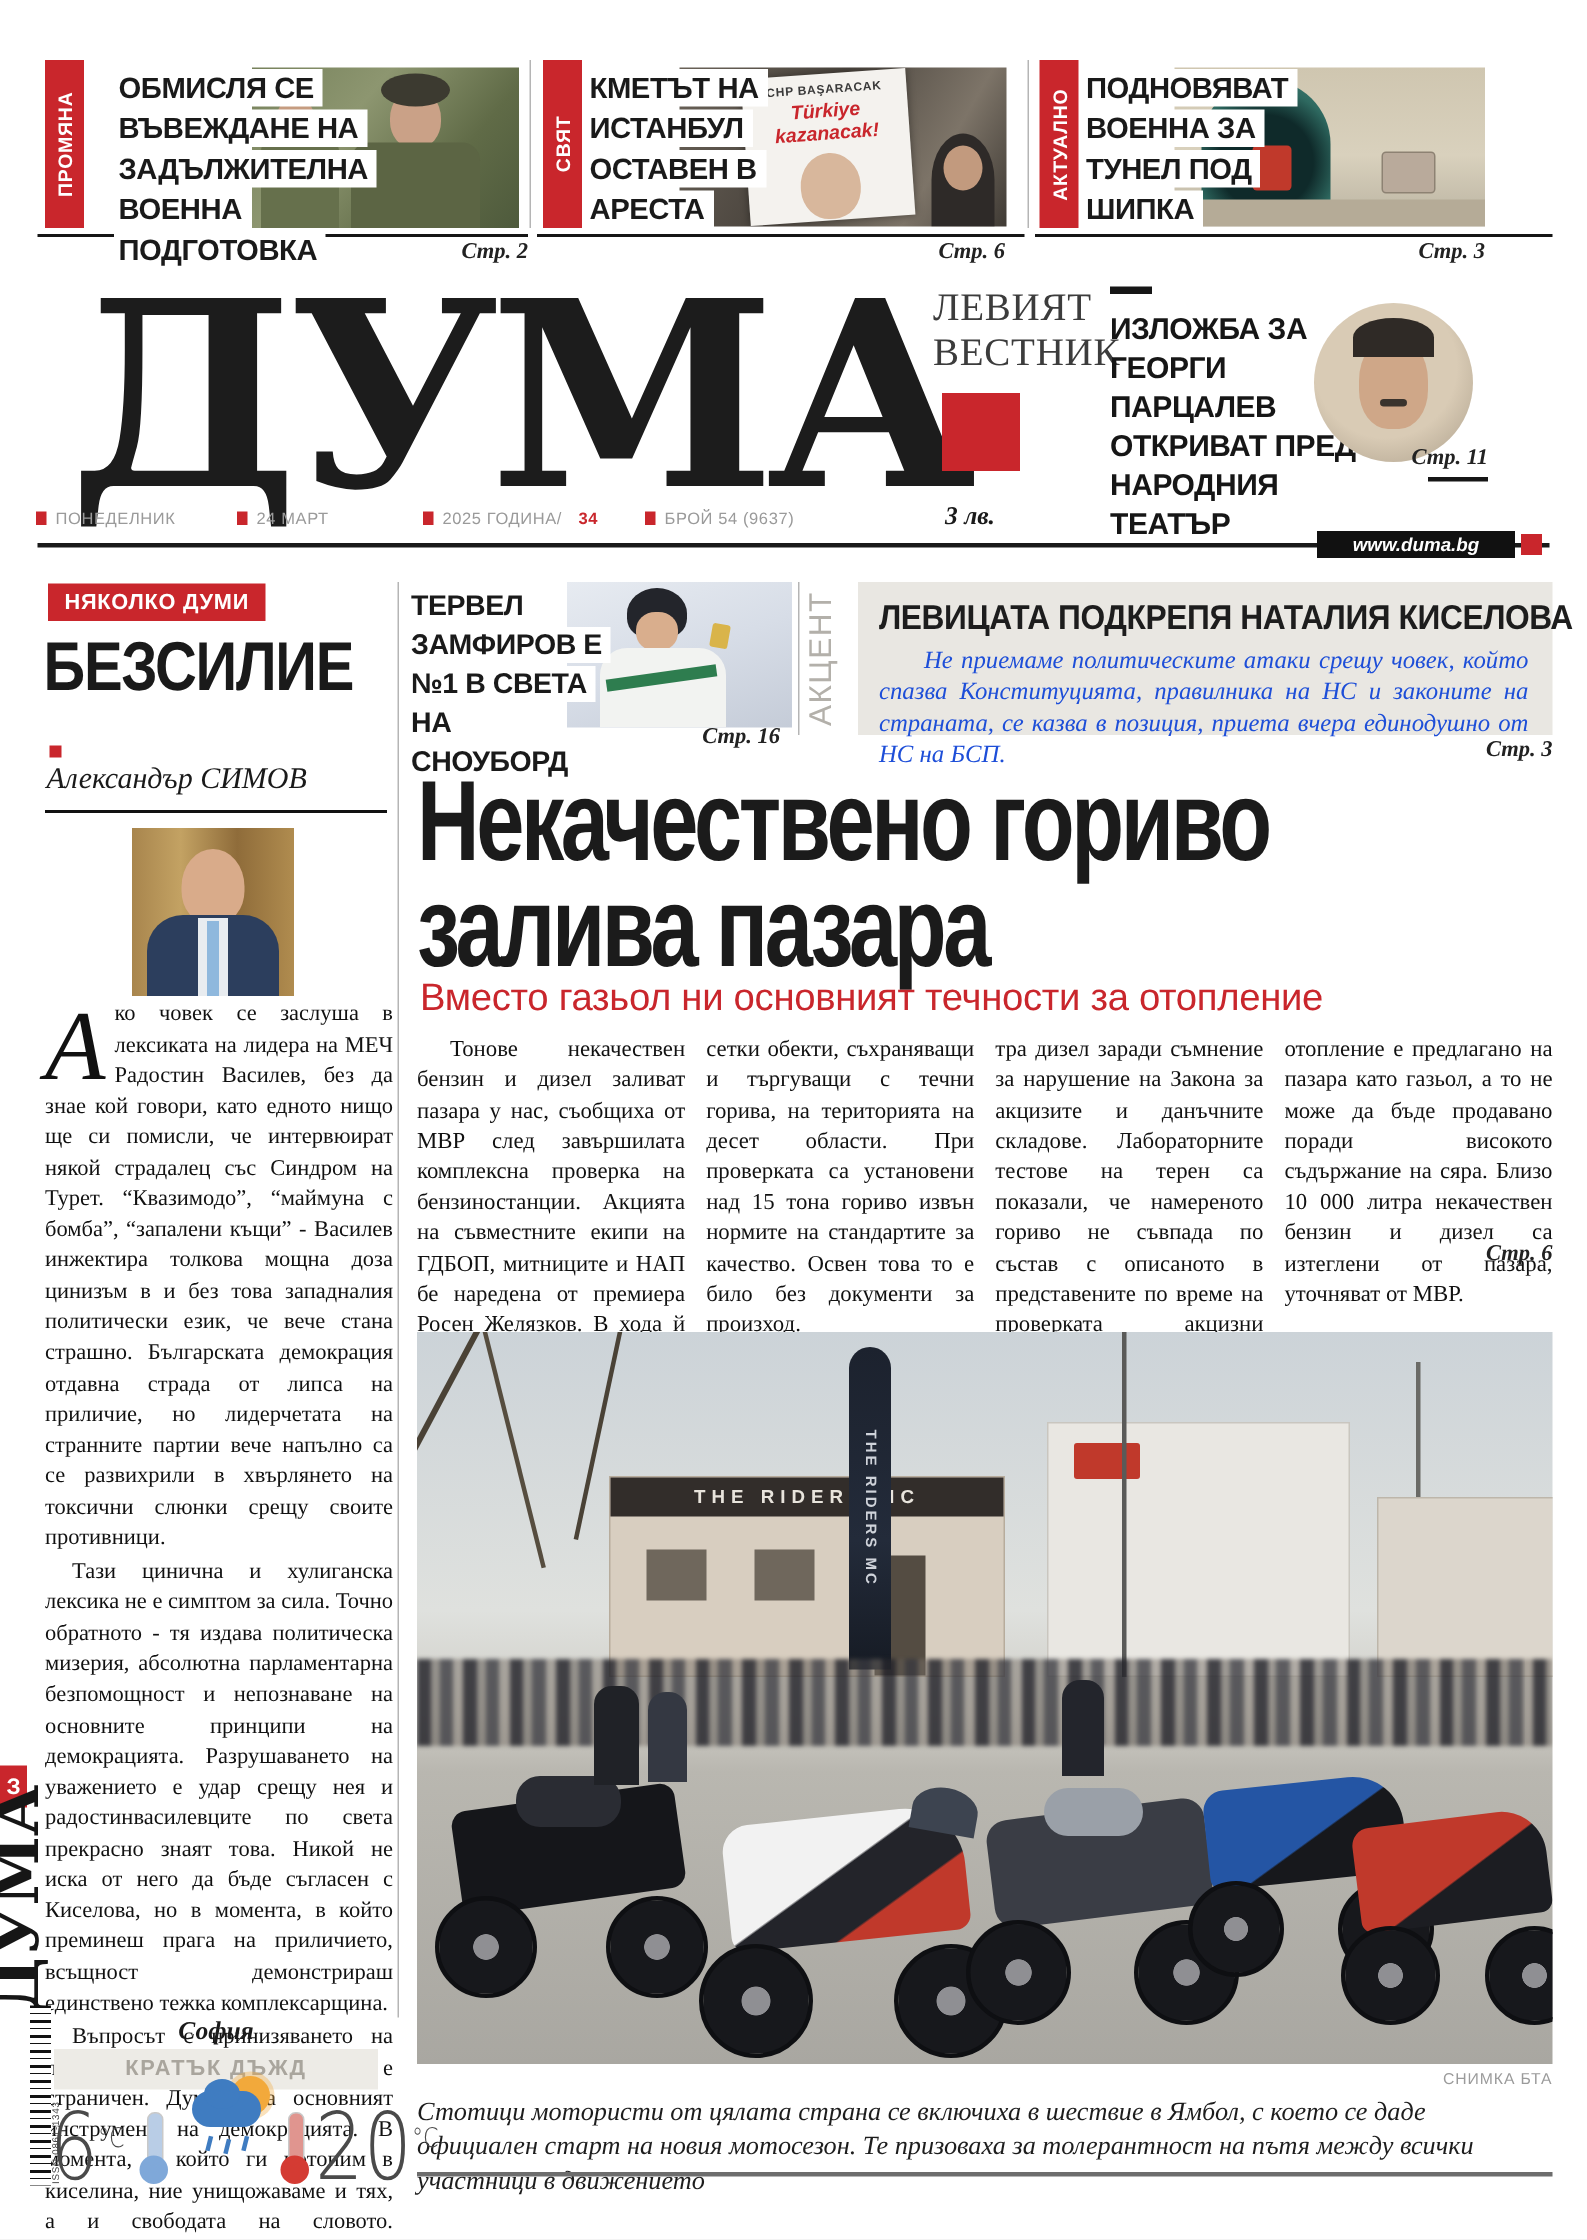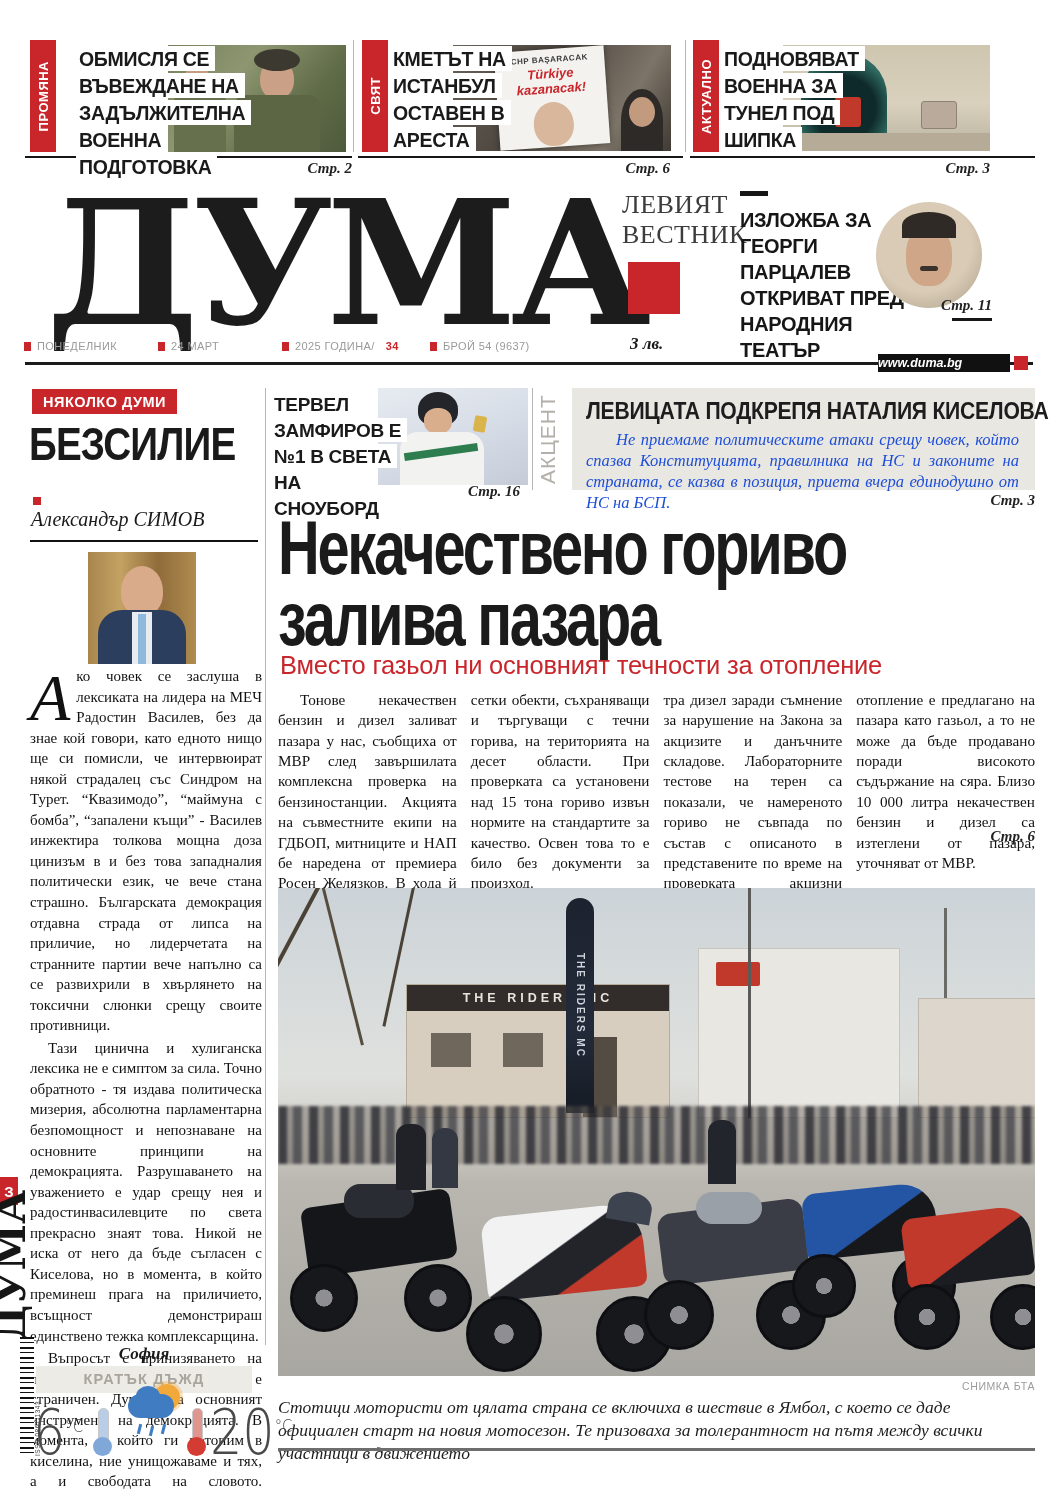--- a/index.html
+++ b/index.html
@@ -160,21 +160,21 @@
   </div>
   <div class="abs dl" style="left:282px;top:340px;">
     <span class="sq"></span><span>2025 ГОДИНА/</span><span style="color:#c9262c;font-weight:700;padding-left:11px;">34</span>
   </div>
   <div class="abs dl" style="left:415px;top:340px;padding-left:15px;">
     <span class="sq"></span><span>БРОЙ 54 (9637)</span>
   </div>
   <div class="abs" style="left:630px;top:334px;font-family:'Liberation Serif',serif;font-style:italic;font-weight:700;font-size:17px;">3 лв.</div>
   <div class="abs" style="left:25px;top:362px;width:1008px;height:3px;background:#1a1a1a;"></div>
   <div class="abs" style="left:878px;top:354px;width:132px;height:18px;background:#111;color:#fff;
-              font-style:italic;font-weight:700;font-size:12.5px;text-align:left;line-height:18px;">
+              font-style:italic;font-weight:700;font-size:12.5px;text-align:center;line-height:18px;">
     <span>www.duma.bg</span>
   </div>
   <div class="abs" style="left:1014px;top:356px;width:14px;height:14px;background:#c9262c;"></div>
 
   <div class="abs kicker" style="left:32px;top:389px;">НЯКОЛКО ДУМИ</div>
   <div class="abs op-title" style="left:29px;top:417px;">БЕЗСИЛИЕ</div>
   <div class="abs" style="left:33px;top:497px;width:8px;height:8px;background:#c9262c;"></div>
   <div class="abs author" style="left:31px;top:508px;">Александър СИМОВ</div>
   <div class="abs" style="left:30px;top:540px;width:228px;height:2px;background:#111;"></div>
 

